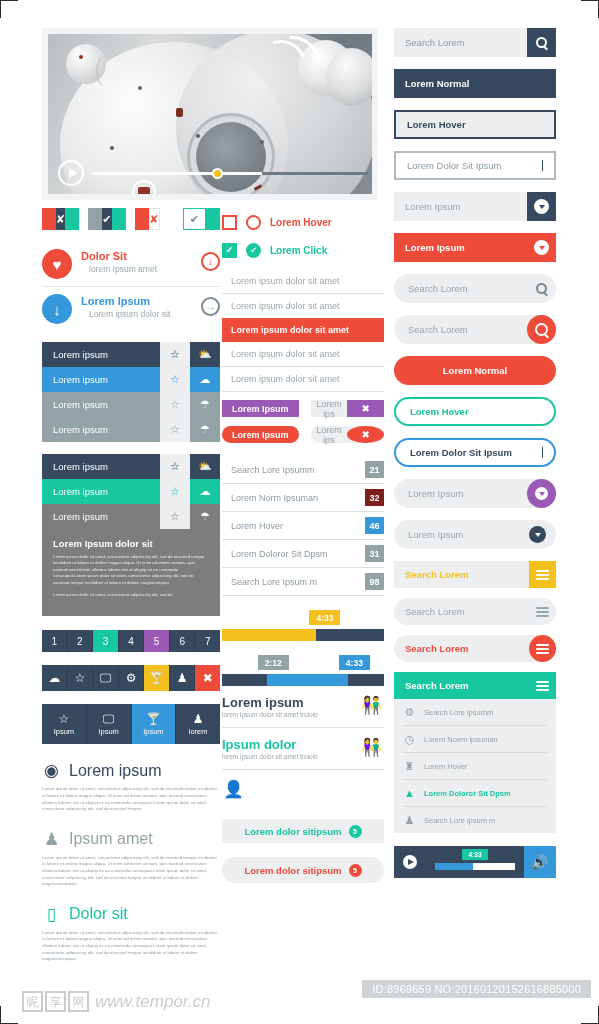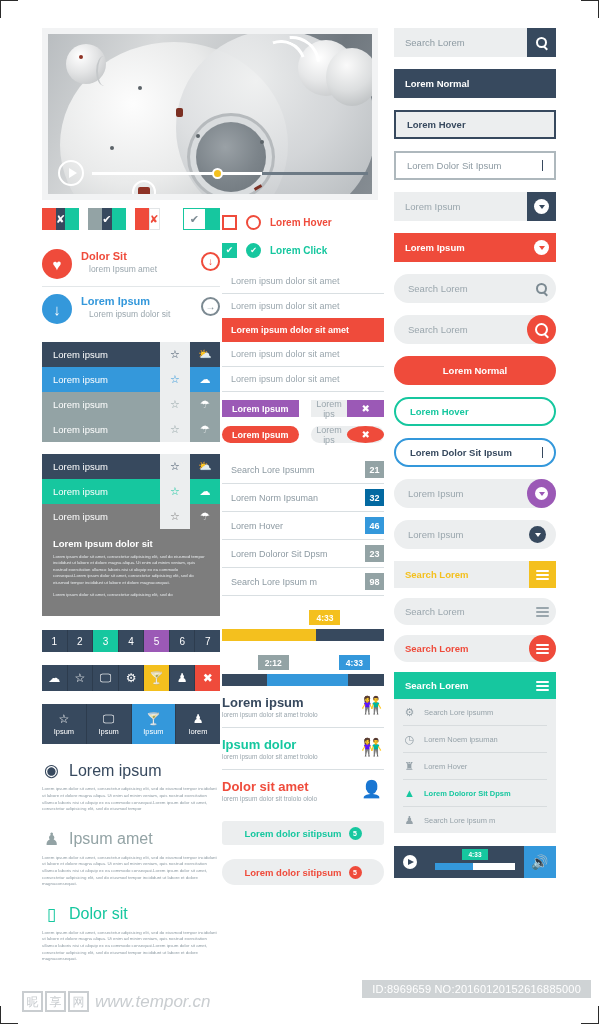--- a/index.html
+++ b/index.html
@@ -423,31 +423,31 @@
     </div>
 
     <div class="badgelist">
       <div class="row">
         <span>Search Lore Ipsumm</span>
         <span class="bd" style="background:#93a3a5">21</span>
       </div>
       <div class="mline"></div>
       <div class="row">
         <span>Lorem Norm Ipsuman</span>
-        <span class="bd" style="background:#0369a1">32</span>
+        <span class="bd" style="background:#7f1d1d">32</span>
       </div>
       <div class="mline"></div>
       <div class="row">
         <span>Lorem Hover</span>
         <span class="bd" style="background:#3498db">46</span>
       </div>
       <div class="mline"></div>
       <div class="row">
         <span>Lorem Doloror Sit Dpsm</span>
-        <span class="bd" style="background:#93a3a5">23</span>
+        <span class="bd" style="background:#93a3a5">31</span>
       </div>
       <div class="mline"></div>
       <div class="row">
         <span>Search Lore Ipsum m</span>
         <span class="bd" style="background:#93a3a5">98</span>
       </div>
       <div class="mline"></div>
     </div>
 
     <div class="slider-wrap">
@@ -482,24 +482,20 @@
     <div class="mline"></div>
     <div class="feat">
       <div class="txt">
         <h4 style="color:#16c79f">Ipsum dolor</h4>
         <p>lorem ipsum dolor sit amet trololo</p>
       </div>
       <span class="fi" style="color:#16c79f">👫</span>
     </div>
     <div class="mline"></div>
     <div class="feat">
-      <div class="txt">
-        <h4 style="color:#ef4b3b">Dolor sit amet</h4>
-        <p>lorem ipsum dolor sit trololo ololo</p>
-      </div>
       <span class="fi" style="color:#ef4b3b">👤</span>
     </div>
 
     <div class="widebtn" style="color:#16c79f">
       <span>Lorem dolor sitipsum</span>
       <span class="cnt" style="background:#16c79f">5</span>
     </div>
     <div class="widebtn" style="color:#ef4b3b;border-radius:13px;height:26px;margin-top:14px">
       <span>Lorem dolor sitipsum</span>
       <span class="cnt" style="background:#ef4b3b">5</span>

